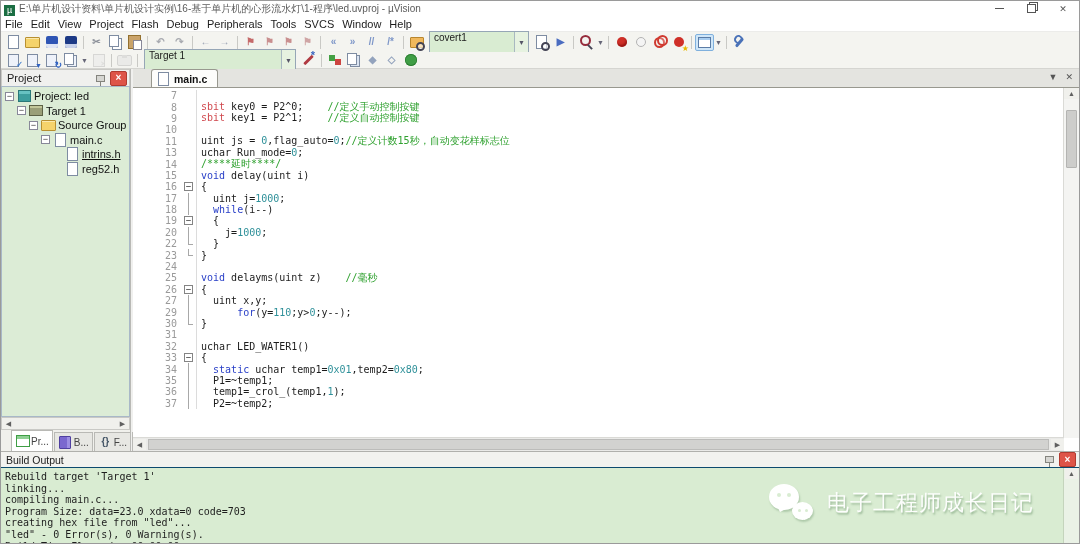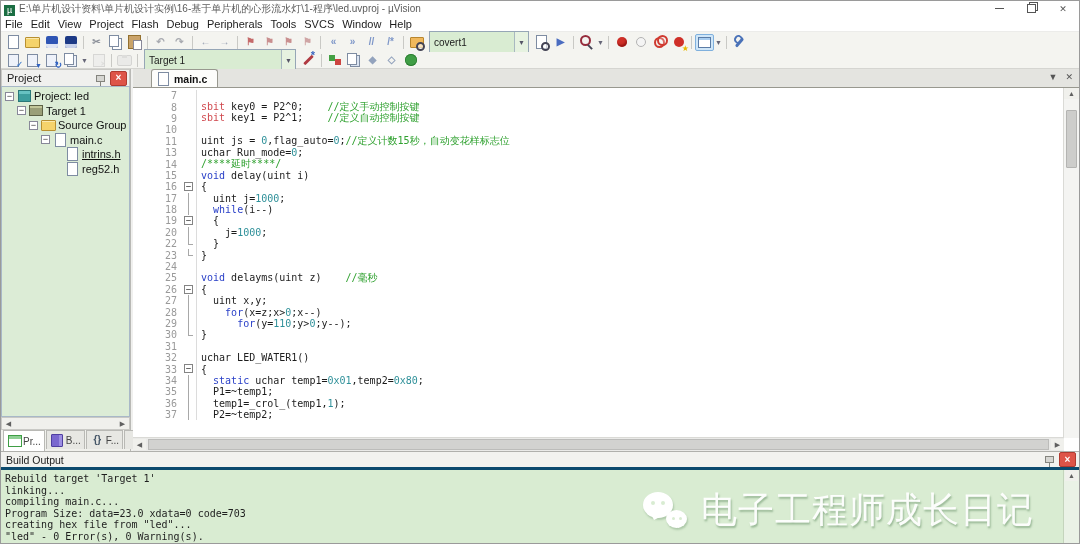--- a/index.html
+++ b/index.html
@@ -20,21 +20,21 @@
   #menubar{position:absolute;left:0;top:15px;width:100%;height:15px;background:#fff;display:flex;align-items:center;border-bottom:1px solid #ececea}
   .mi{font-size:11px;color:#1c1c1c;padding:0 4px}
 
   
   #toolbar1{position:absolute;left:0;top:31px;width:100%;height:20px;background:#f4f4f0;display:flex;align-items:center;padding-left:3px;box-sizing:border-box}
   #toolbar2{position:absolute;left:0;top:51px;width:100%;height:17px;background:#f4f4f0;display:flex;align-items:center;padding-left:3px;box-sizing:border-box;border-bottom:1px solid #d5d5d1}
   .ti{position:relative;width:19px;height:17px;display:inline-flex;align-items:center;justify-content:center;font-size:11px;line-height:1;border-radius:2px;flex:none}
   .tsep{width:1px;height:13px;background:#c9c9c5;margin:0 3px;flex:none}
   .tcaret{width:9px;color:#667;font-size:7px;display:inline-flex;align-items:center;justify-content:center;flex:none}
   .dis{filter:grayscale(1);opacity:.5}
-  .combo{height:23px;background:#d9ecd2;border:1px solid #96a6b6;display:inline-flex;align-items:center;margin:0 3px;position:relative;flex:none;box-sizing:border-box}
+  .combo{height:23px;background:#d9ecd2;border:1px solid #96a6b6;display:inline-flex;align-items:flex-start;margin:0 3px;position:relative;flex:none;box-sizing:border-box}
   .cval{flex:1;font-size:10px;padding:0 4px;color:#1a1a1a;white-space:nowrap;overflow:hidden}
   .carr{width:14px;height:100%;border-left:1px solid #a8b8c0;background:#e6f2e0;display:flex;align-items:center;justify-content:center;font-size:7px;color:#556;box-sizing:border-box}
 
   
   .k-page::before{content:"";width:9px;height:12px;background:#fff;border:1px solid #7e8ca2}
   .k-folder::before{content:"";width:13px;height:9px;background:#f5d36b;border:1px solid #b89030;border-radius:1px;box-shadow:inset 0 1px 0 #fbe9ad}
   .k-floppy::before{content:"";width:12px;height:12px;background:#2f55b4;border-radius:2px;box-shadow:inset 0 -5px 0 -1px #dfe5f4}
   .k-floppy2::before{content:"";width:12px;height:12px;background:#1d3a86;border-radius:2px;box-shadow:inset 0 -5px 0 -1px #c9d2ea}
   .k-copy::before{content:"";width:8px;height:10px;background:#fff;border:1px solid #7e8ca2;box-shadow:3px 3px 0 -1px #fff,3px 3px 0 0 #7e8ca2;margin:-3px 0 0 -3px}
   .k-paste::before{content:"";width:11px;height:12px;background:#c9a36a;border:1px solid #93702f}
@@ -84,21 +84,21 @@
   
   #projpanel{position:absolute;left:0;top:68px;width:130px;height:382px;display:flex;flex-direction:column;border-right:1px solid #b9b9b5;background:#f0f0ec;box-sizing:border-box}
   #projhead{height:17px;display:flex;align-items:center;background:#f0f0ee;border:1px solid #c9c9c5;border-bottom:none;box-sizing:border-box;padding:0 2px}
   #projhead .ptitle{flex:1;font-size:11px;color:#222;padding-left:3px}
   #projtree{flex:1;background:#dcecd6;border:1px solid #a8b8c8;overflow:hidden;box-sizing:border-box;padding-top:2px}
   .trow{display:flex;align-items:center;height:14.5px;font-size:11px;color:#111;white-space:nowrap}
   .texp{width:9px;height:9px;border:1px solid #889;background:#fff;font-size:9px;line-height:7px;text-align:center;color:#333;margin-right:2px;flex:none;box-sizing:border-box}
   .trow .ti{width:16px;height:13px;margin-right:2px}
   #projhscroll{height:13px;background:#f0f0ec;display:flex;align-items:center;justify-content:space-between;border:1px solid #c9c9c5;box-sizing:border-box}
   .sarr{width:13px;height:11px;display:flex;align-items:center;justify-content:center;font-size:7px;color:#606060;background:#f0f0ec}
-  #projtabs{height:21px;display:flex;align-items:flex-start;background:#f0f0ec;padding-left:2px}
+  #projtabs{height:21px;display:flex;align-items:flex-end;background:#f0f0ec;padding-left:10px}
   .ptab{display:flex;align-items:center;height:18px;padding:0 3px;font-size:10px;color:#444;border:1px solid #b9b9b5;border-bottom:none;background:#e7e7e3;margin-right:1px;white-space:nowrap}
   .ptab.active{background:#fff;height:20px}
   .ptab .ti{width:15px;height:13px;margin-right:1px}
 
   
   #editor{position:absolute;left:132px;top:68px;right:0;height:382px;display:flex;flex-direction:column}
   #edtabs{height:18px;background:#e4e4e0;border-bottom:1px solid #98988f;display:flex;align-items:flex-end;padding-left:18px;position:relative}
   #edtab{display:flex;align-items:center;height:17px;background:#fdfdfb;border:1px solid #98988f;border-bottom:none;border-radius:3px 3px 0 0;padding:0 10px 0 4px;font-size:10.5px;font-weight:bold;color:#111}
   #edtab .ti{width:15px;height:13px;margin-right:3px}
   #edtabbtns{position:absolute;right:6px;top:3px;display:flex;gap:8px}
@@ -115,29 +115,29 @@
   .ctext{white-space:pre;padding-left:4px}
   .k{color:#1c1c1c}.b{color:#2b41c8}.r{color:#d0484e}.n{color:#2e9099}.g{color:#2fa12f}
   #edvscroll{position:absolute;right:0;top:0;width:15px;bottom:13px;background:#f4f4f2;border-left:1px solid #dadad6}
   #edvscroll .sarr{width:15px}
   #edvthumb{position:absolute;left:2px;right:2px;top:22px;height:56px;background:#cdcdcb;border:1px solid #b4b4b2;border-radius:1px}
   #edhscroll{position:absolute;left:0;bottom:0;right:15px;height:13px;background:#eaeae8;border-top:1px solid #dadad6;display:flex;align-items:center}
   #edhthumb{height:9px;background:#d2d2d0;border:1px solid #bcbcba;flex:1;margin:0 2px}
 
   
   #buildpanel{position:absolute;left:0;top:450px;width:100%;height:94px;display:flex;flex-direction:column}
-  #buildhead{height:15px;background:#f2f2ef;border-top:1px solid #b0b0ac;border-bottom:3px solid #0c4a6e;display:flex;align-items:center;padding:0 3px}
+  #buildhead{height:15px;background:#f2f2ef;border-top:1px solid #b0b0ac;border-bottom:1px solid #0c4a6e;display:flex;align-items:center;padding:0 3px}
   #buildhead .ptitle{flex:1;font-size:10.5px;color:#222;padding-left:2px}
   #buildbody{flex:1;background:#d9ecd2;position:relative;overflow:hidden}
   #buildlines{position:absolute;left:4px;top:3px;font-family:"DejaVu Sans Mono",monospace;font-size:10px;line-height:11.6px;color:#1e1e1e;white-space:pre}
   #buildvscroll{position:absolute;right:0;top:0;width:15px;bottom:0;background:#eaf2e6;border-left:1px solid #c4d4bc;display:flex;justify-content:center}
 
   
   #watermark{position:absolute;right:45px;top:16px;display:flex;align-items:center;gap:12px}
-  #wmtext{font-size:36px;color:rgba(255,255,255,.95);text-shadow:1px 2px 2px rgba(110,150,110,.6);letter-spacing:1px}
+  #wmtext{font-size:22px;color:rgba(255,255,255,.95);text-shadow:1px 2px 2px rgba(110,150,110,.6);letter-spacing:1px}
   #wechat{position:relative;width:46px;height:38px}
   .bub{position:absolute;background:#fff;border-radius:50%;box-shadow:1px 2px 2px rgba(110,150,110,.4)}
   .bub1{width:30px;height:26px;left:0;top:0}
   .bub1::before,.bub1::after{content:"";position:absolute;width:4px;height:4px;border-radius:50%;background:#d9ecd2;top:9px}
   .bub1::before{left:8px}.bub1::after{left:18px}
   .bub2{width:21px;height:18px;right:2px;bottom:2px}
   .bub2::before,.bub2::after{content:"";position:absolute;width:3px;height:3px;border-radius:50%;background:#d9ecd2;top:7px}
   .bub2::before{left:6px}.bub2::after{left:13px}
   .tail1{position:absolute;left:6px;top:23px;width:0;height:0;border:5px solid transparent;border-top-color:#fff;transform:rotate(18deg)}
   .tail2{position:absolute;right:6px;bottom:-2px;width:0;height:0;border:4px solid transparent;border-top-color:#fff;transform:rotate(-20deg)}
@@ -408,25 +408,20 @@
               <span class="fbox">−</span>
             </span>
             <span class="ctext"><span class="k">{</span></span>
           </div>
           <div class="cline">
             <span class="ln">27</span>
             <span class="fcol fline"></span>
             <span class="ctext"><span class="k">  uint x,y;</span></span>
           </div>
           <div class="cline">
-            <span class="ln">28</span>
-            <span class="fcol fline"></span>
-            <span class="ctext"><span class="k">    </span><span class="b">for</span><span class="k">(x=z;x&gt;</span><span class="n">0</span><span class="k">;x--)</span></span>
-          </div>
-          <div class="cline">
             <span class="ln">29</span>
             <span class="fcol fline"></span>
             <span class="ctext"><span class="k">      </span><span class="b">for</span><span class="k">(y=</span><span class="n">110</span><span class="k">;y&gt;</span><span class="n">0</span><span class="k">;y--);</span></span>
           </div>
           <div class="cline">
             <span class="ln">30</span>
             <span class="fcol fend"></span>
             <span class="ctext"><span class="k">}</span></span>
           </div>
           <div class="cline">

